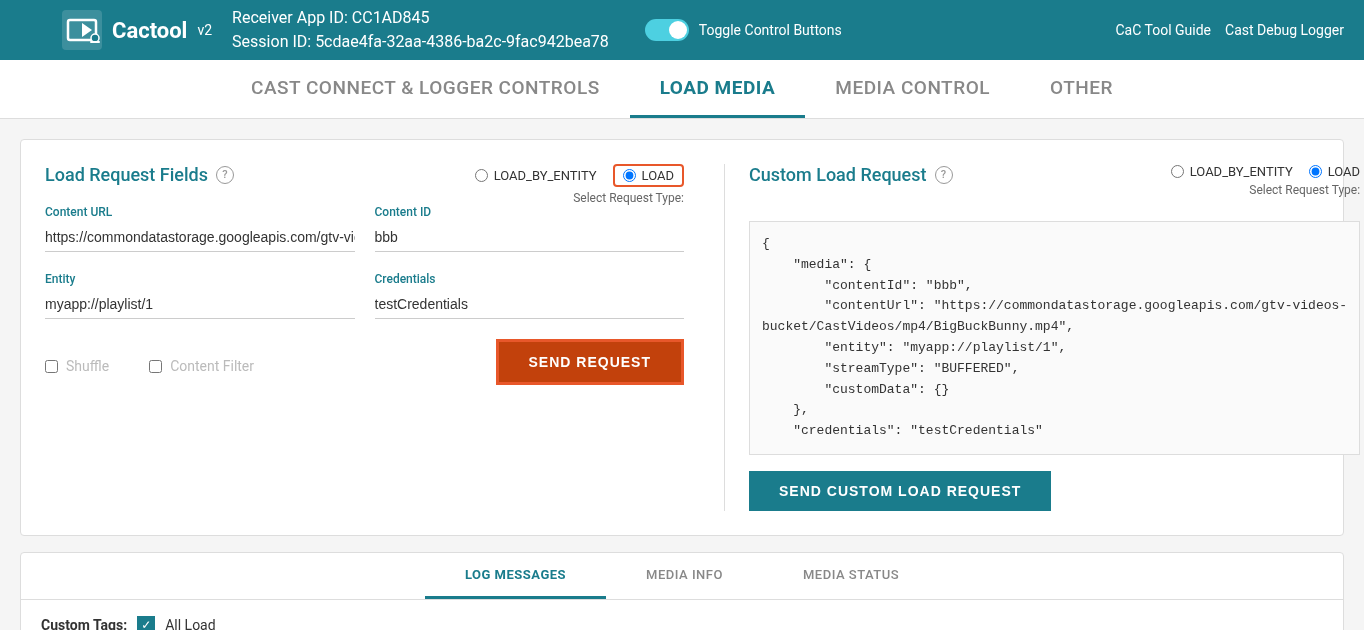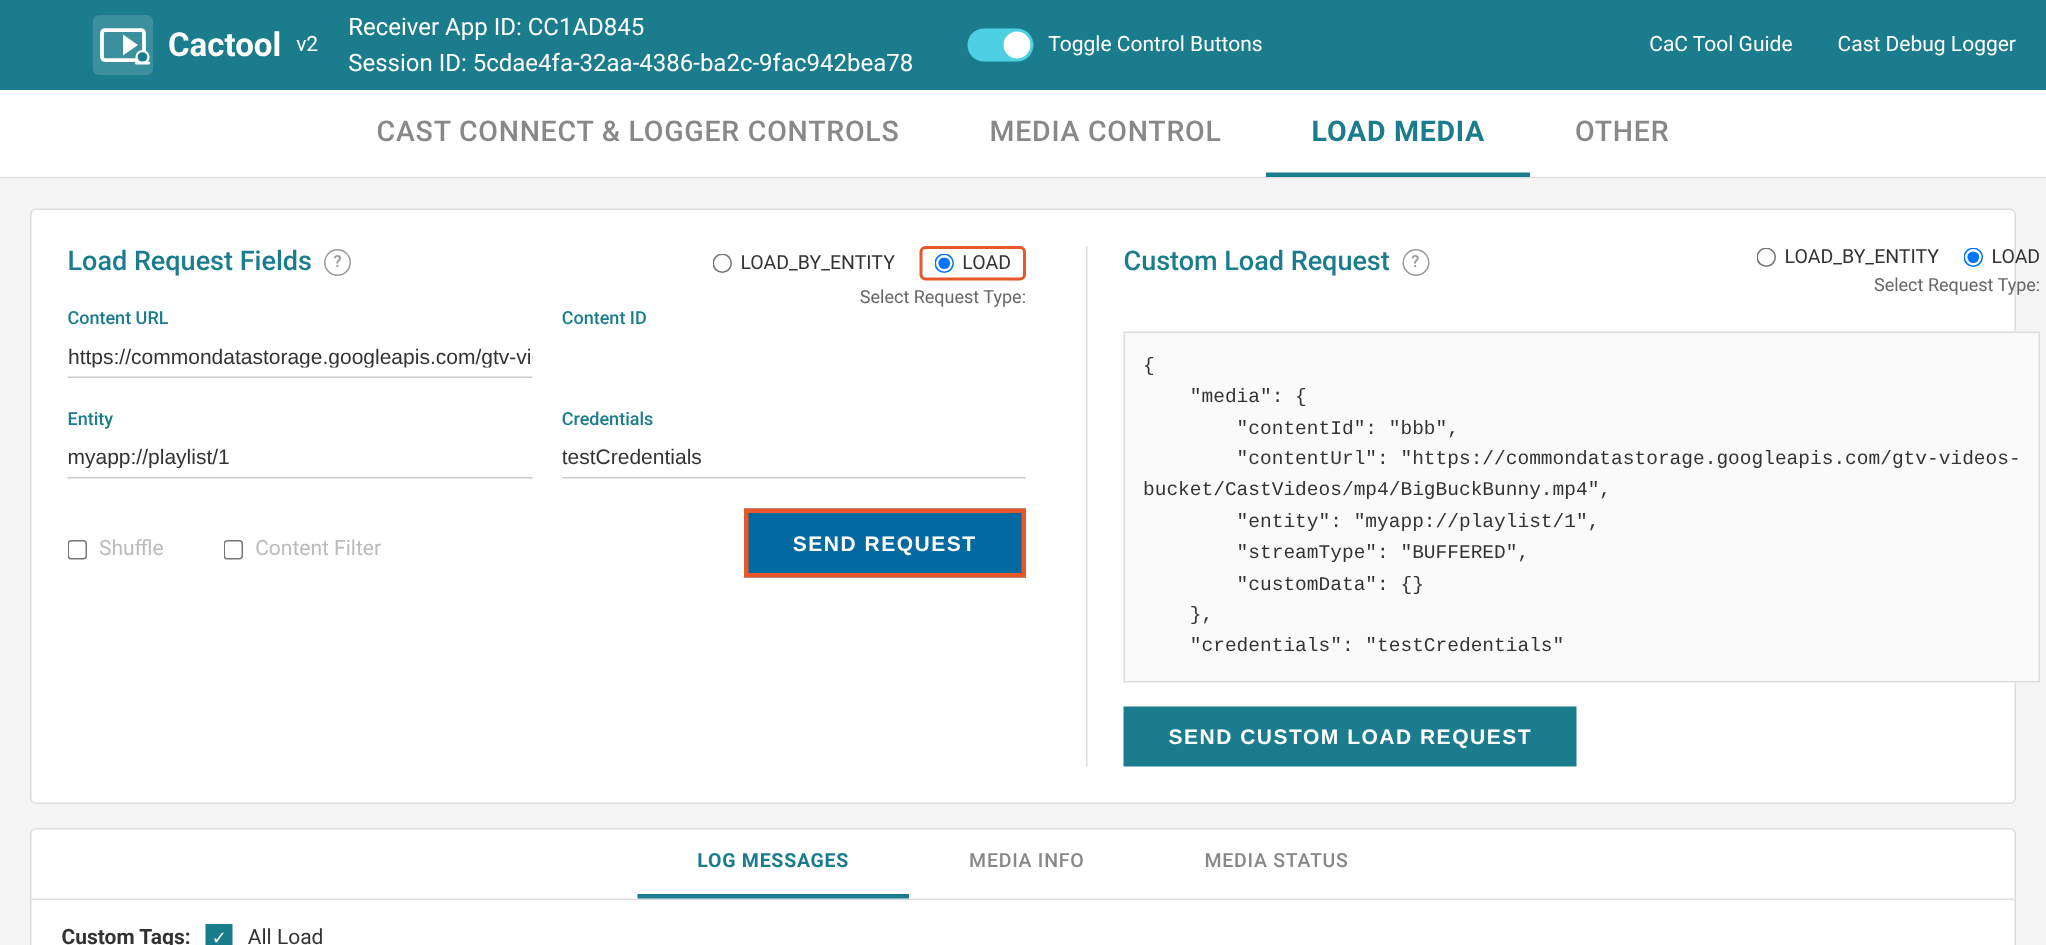--- a/index.html
+++ b/index.html
@@ -57,21 +57,21 @@
       width: 18px;
       height: 18px;
       background: white;
       border-radius: 50%;
       top: 2px;
       right: 2px;
     }
     .header-links {
       margin-left: auto;
       display: flex;
-      gap: 30px;
+      gap: 14px;
       font-size: 14px;
     }
     .header-links a {
       color: white;
       text-decoration: none;
     }
 
     
     .nav-tabs {
       background: white;
@@ -209,21 +209,21 @@
       cursor: pointer;
     }
     .checkbox-label input[type="checkbox"] { margin: 0; }
 
     
     .send-request-area {
       display: flex;
       justify-content: flex-end;
     }
     .btn-send-request {
-      background: #0369a1;
+      background: #c2410c;
       color: white;
       border: 3px solid #e8572a;
       padding: 12px 30px;
       font-size: 14px;
       font-weight: 600;
       letter-spacing: 1px;
       cursor: pointer;
       text-transform: uppercase;
     }
 
@@ -366,22 +366,22 @@
     <span>Toggle Control Buttons</span>
   </div>
   <div class="header-links">
     <a href="#">CaC Tool Guide</a>
     <a href="#">Cast Debug Logger</a>
   </div>
 </header>
 
 <nav class="nav-tabs">
   <div class="nav-tab">CAST CONNECT &amp; LOGGER CONTROLS</div>
+  <div class="nav-tab active">LOAD MEDIA</div>
   <div class="nav-tab">MEDIA CONTROL</div>
-  <div class="nav-tab active">LOAD MEDIA</div>
   <div class="nav-tab">OTHER</div>
 </nav>
 
 <div class="main-content">
   <div class="card">
 
     <div class="left-panel">
       <div class="load-request-container">
         <div class="lrf-left">
           <div class="panel-title">
@@ -404,20 +404,21 @@
         </div>
       </div>
 
       <div class="form-row">
         <div class="form-field">
           <label class="form-label">Content URL</label>
           <input type="text" class="form-input" value="https://commondatastorage.googleapis.com/gtv-videos" style="">
         </div>
         <div class="form-field">
           <label class="form-label">Content ID</label>
+          <input type="text" class="form-input" value="bbb" style="">
         </div>
       </div>
 
       <div class="form-row">
         <div class="form-field">
           <label class="form-label">Entity</label>
           <input type="text" class="form-input" value="myapp://playlist/1" style="">
         </div>
         <div class="form-field">
           <label class="form-label">Credentials</label>

